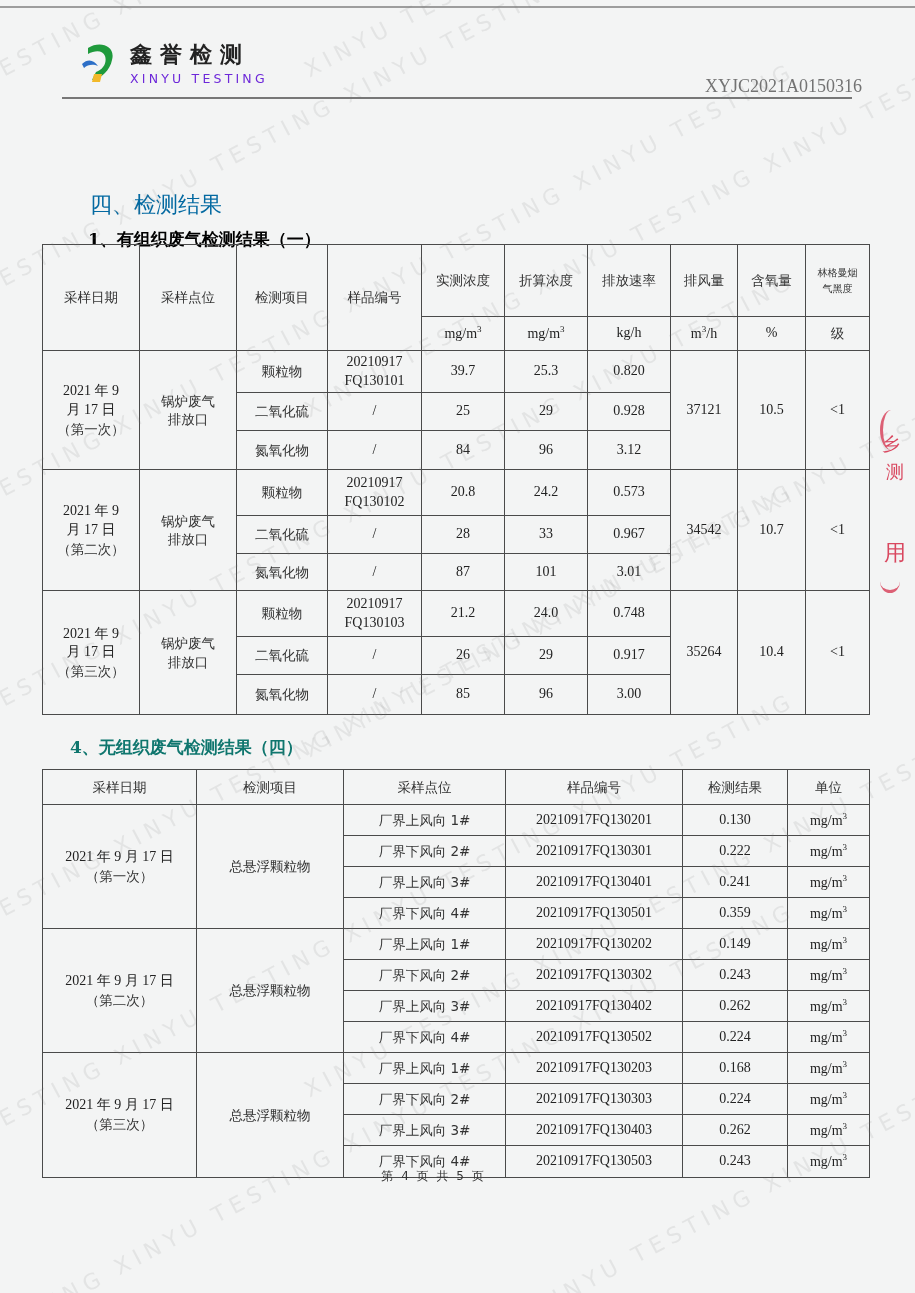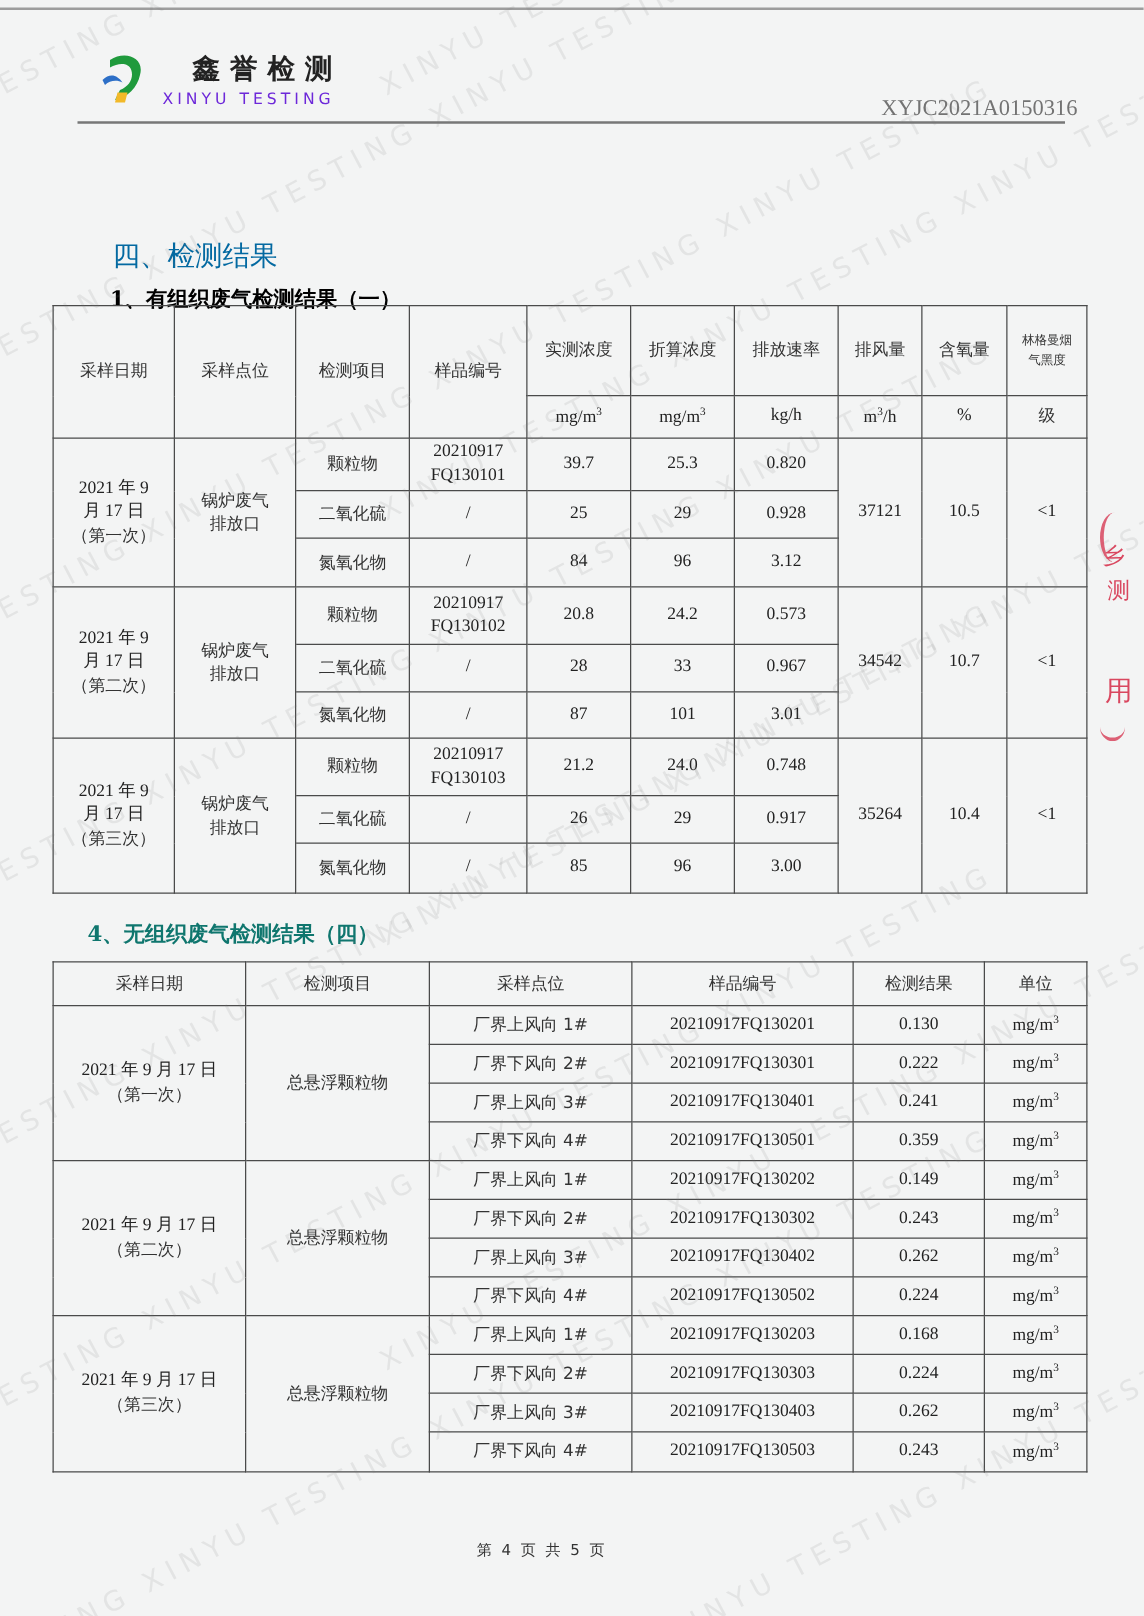--- a/index.html
+++ b/index.html
@@ -16,21 +16,21 @@
     position:absolute; white-space:nowrap;
     font-family:"DejaVu Sans","Liberation Sans",sans-serif;
     font-size:22px; letter-spacing:6px; color:rgba(120,120,120,0.13);
     transform:rotate(-28deg); transform-origin:left top;
   }
   .topline { position:absolute; left:0; top:6px; width:915px; height:2px; background:#555; opacity:0.55; }
   .header { position:absolute; left:62px; top:36px; width:790px; height:62px; }
   .logo { position:absolute; left:18px; top:6px; width:36px; height:42px; }
   .brand-cn {
     position:absolute; left:68px; top:4px; font-family:"DejaVu Sans","Liberation Sans",sans-serif;
-    font-weight:bold; font-size:22px; letter-spacing:8px; color:#222;margin-left:24px;
+    font-weight:bold; font-size:22px; letter-spacing:8px; color:#222;
   }
   .brand-en {
     position:absolute; left:68px; top:35px; font-family:"DejaVu Sans","Liberation Sans",sans-serif;
     font-size:12.5px; letter-spacing:3.2px; color:#6d28d9;
   }
   .report-no {
     position:absolute; right:-10px; top:40px; font-family:"Liberation Serif",serif;
     font-size:18px; color:#737373;
   }
   .header-rule { position:absolute; left:62px; top:97px; width:790px; height:2px; background:#777; }
@@ -56,21 +56,21 @@
   }
   th { font-family:"DejaVu Sans","Liberation Sans",sans-serif; font-size:13.5px; color:#333; }
   .cn { font-family:"DejaVu Sans","Liberation Sans",sans-serif; font-size:13.5px; color:#333; }
   .small { font-size:10px; line-height:1.6; }
   sup { font-size:9px; }
 
   #t1 { left:42px; top:244px; width:827px; }
   #t2 { left:42px; top:769px; width:827px; }
 
   .footer {
-    position:absolute; left:0; width:867px; top:1232px; text-align:center;
+    position:absolute; left:0; width:867px; top:1168px; text-align:center;
     font-family:"DejaVu Sans","Liberation Sans",sans-serif; font-size:12px; color:#333; letter-spacing:2px;
   }
   .stamp {
     position:absolute; left:878px; top:410px; width:30px; height:190px; z-index:6;
   }
   .stamp .st-char { position:absolute; color:#d9475f; font-family:"DejaVu Sans",sans-serif; font-size:18px; }
   .stamp .st-arc { position:absolute; border-left:3px solid #d9475f; border-radius:50%; width:20px; height:40px; opacity:0.85; }
 </style>
 </head>
 <body>

